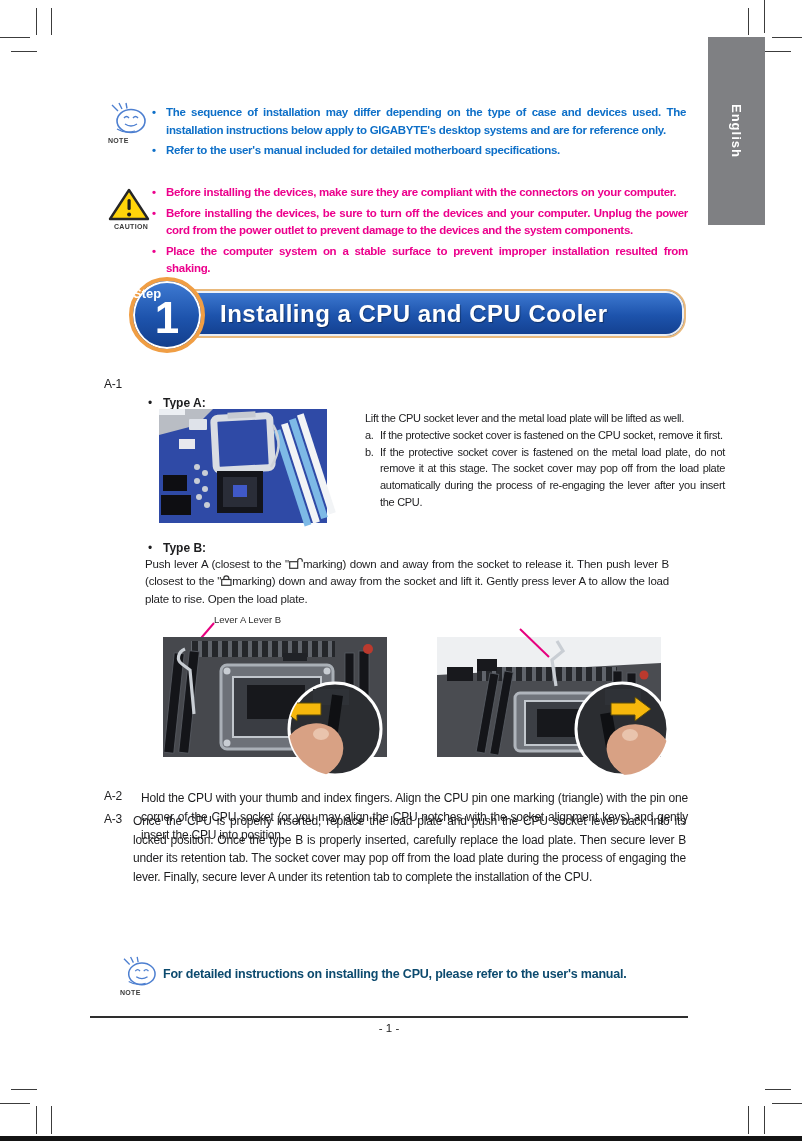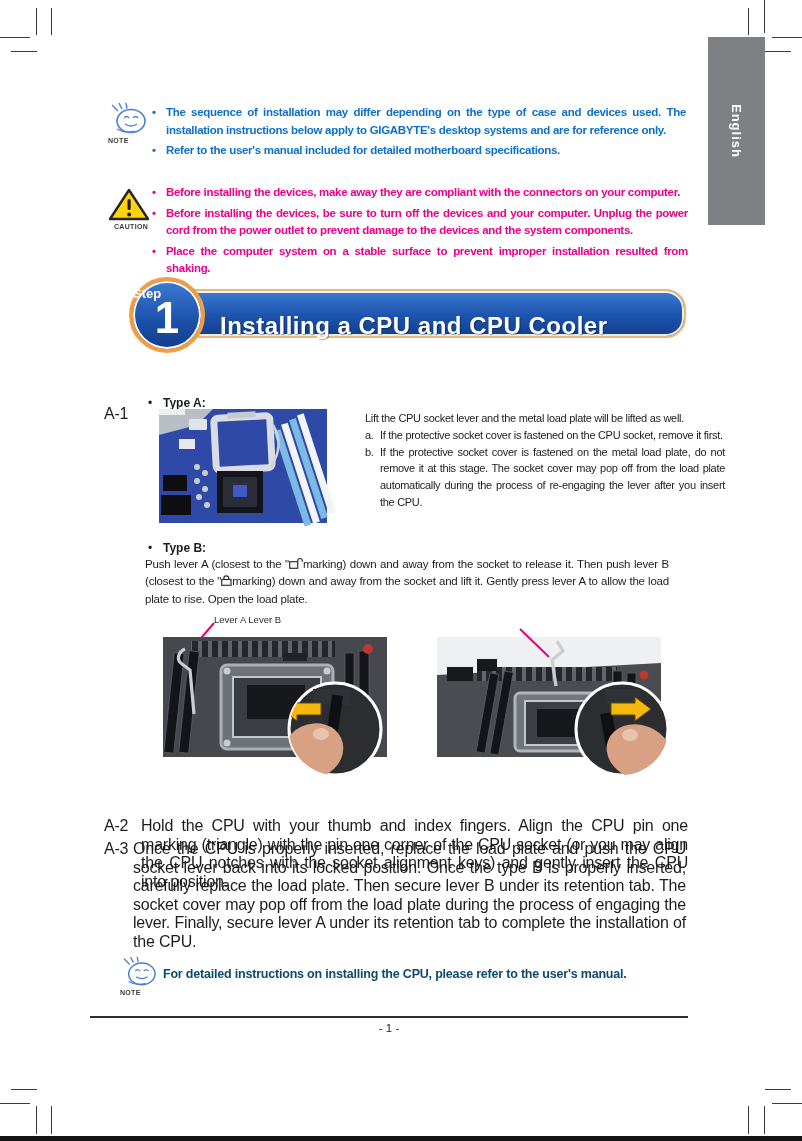--- a/index.html
+++ b/index.html
@@ -23,35 +23,35 @@
   .msg-list li { display:flex; margin-bottom:3px; }
   .msg-list .bullet { width:14px; flex:0 0 14px; }
   .msg-list .txt { flex:1; text-align:justify; }
   .note-colors { color:#0d6fc8; font-weight:bold; font-size:11.5px; line-height:17.5px; letter-spacing:-0.3px; }
   .caution-colors { color:#ec008c; font-weight:bold; font-size:11.5px; line-height:17.5px; letter-spacing:-0.3px; }
 
   
   .step-bar { position:absolute; left:160px; top:289px; width:526px; height:49px; border-radius:20px;
               background:linear-gradient(180deg,#3f7bd3 0%, #1d53ac 55%, #133f8e 100%);
               border:2px solid #e9b97c; box-shadow: inset 0 0 0 2px rgba(255,255,255,.9); }
-  .step-title { position:absolute; left:58px; top:12px; height:62px; line-height:45px;
+  .step-title { position:absolute; left:58px; top:0; height:62px; line-height:45px;
                 color:#ffffff; font-size:24px; font-weight:bold; letter-spacing:.5px;
                 text-shadow:1px 1px 1px rgba(0,0,0,.35); white-space:nowrap; }
   .step-circle { position:absolute; left:129px; top:277px; width:76px; height:76px; border-radius:50%;
                  background:linear-gradient(180deg,#3f7bd3 0%, #1d53ac 55%, #123d8a 100%);
                  border:4px solid #f09e44; box-shadow: inset 0 0 0 2px #ffffff; }
   .step-circle .step-word { position:absolute; left:0; right:0; top:5px; text-align:left;
                  color:#fff; font-size:13px; font-weight:bold; }
   .step-circle .step-num { position:absolute; left:0; right:0; top:12px; text-align:center;
                  color:#fff; font-size:44px; font-weight:bold; line-height:50px; }
 
   .heading-a { position:absolute; left:104px; top:352px; width:584px;
                color:#0d6fc8; font-weight:bold; font-size:14.5px; letter-spacing:-0.2px; }
 
-  .row { position:absolute; display:flex; font-size:16px; letter-spacing:-0.2px;margin-top:28px; }
+  .row { position:absolute; display:flex; font-size:12px; letter-spacing:-0.2px; }
   .row .lbl { flex:0 0 auto; }
   .row .par { text-align:justify; line-height:18.6px; }
 
   .type-bullet { position:absolute; font-size:12px; font-weight:bold; display:flex; }
   .type-bullet .bullet { width:15px; }
 
   .typea-col { position:absolute; left:330px; top:410px; width:360px;
                font-size:11px; line-height:16.8px; letter-spacing:-0.3px;margin-left:35px; }
   .typea-col .intro { text-align:justify; }
   .typea-col .abitem { display:flex; }
@@ -125,21 +125,21 @@
       <polygon points="21,2 40,31 2,31" fill="#ffd40a" stroke="#262626" stroke-width="2.4" stroke-linejoin="round"></polygon>
       <rect x="19.5" y="11" width="3.2" height="11" rx="1.5" fill="#1c1c1c"></rect>
       <circle cx="21.1" cy="26.5" r="2" fill="#1c1c1c"></circle>
     </svg>
     <span class="icon-label">CAUTION</span>
   </div>
 
   <ul class="msg-list caution-colors" style="left:152px;top:184px;width:536px">
     <li>
       <span class="bullet">•</span>
-      <span class="txt">Before installing the devices, make away they are compliant with the connectors on your computer.</span>
+      <span class="txt">Before installing the devices, make sure they are compliant with the connectors on your computer.</span>
     </li>
     <li>
       <span class="bullet">•</span>
       <span class="txt">Before installing the devices, be sure to turn off the devices and your computer. Unplug the power cord from the power outlet to prevent damage to the devices and the system components.</span>
     </li>
     <li>
       <span class="bullet">•</span>
       <span class="txt">Place the computer system on a stable surface to prevent improper installation resulted from shaking.</span>
     </li>
   </ul>

